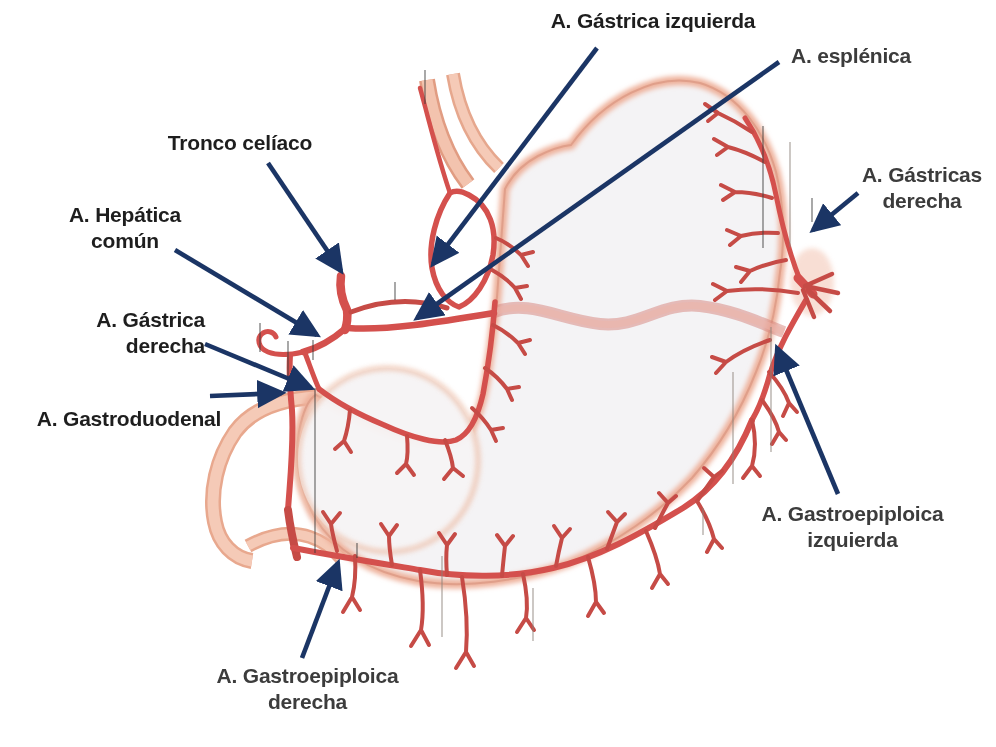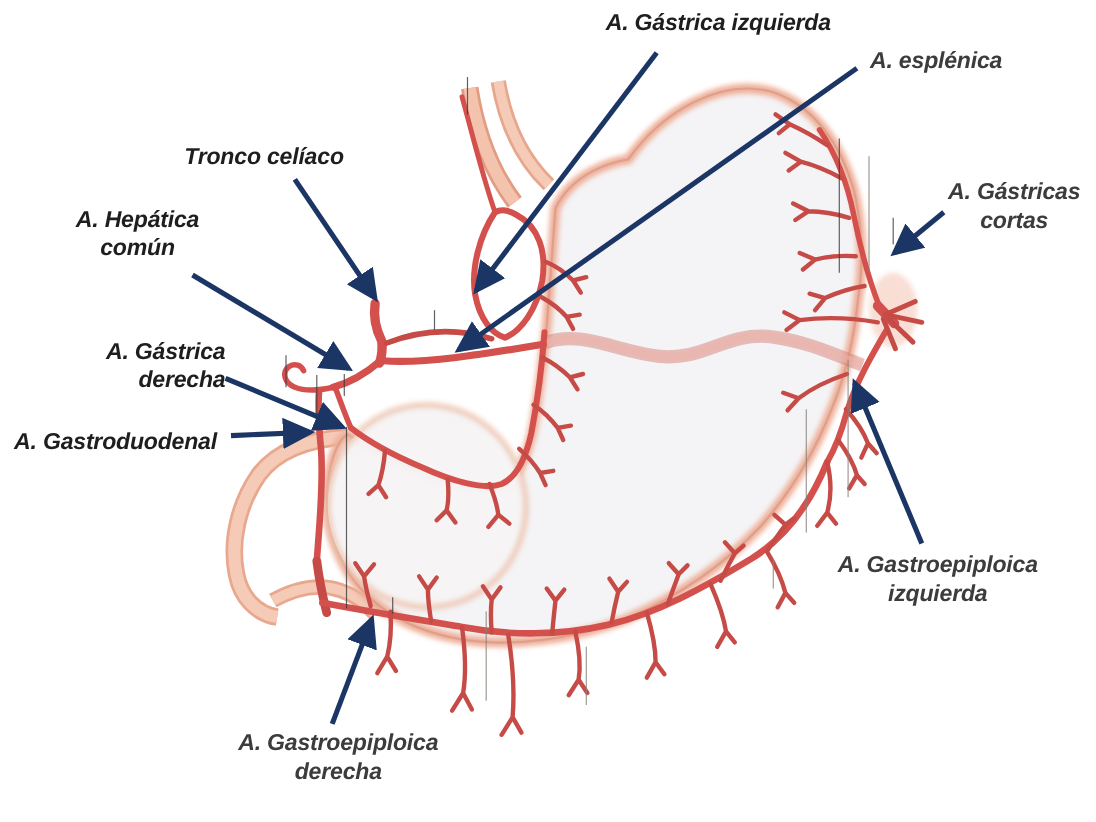--- a/index.html
+++ b/index.html
@@ -1,17 +1,17 @@
 <!DOCTYPE html>
 <html style="--c-background: #ffffff; --c-arrow: #1b3565; --c-artery: #d4504d; --c-artery_dark: #c64b46; --c-organ_edge: #eeb09a; --c-organ_fill: #f4f3f5; --c-label_black: #1e1e1e; --c-label_gray: #3c3c3c;"><head>
 <meta charset="utf-8">
 <style>
   html,body{margin:0;padding:0;background:#ffffff;}
   #stage{position:relative;width:996px;height:747px;background:var(--c-background,#fff);
-         font-family:"Liberation Sans", sans-serif;overflow:hidden;font-style:italic;}
+         font-family:"Liberation Sans", sans-serif;overflow:hidden;}
   #art{position:absolute;left:0;top:0;}
   .lbl{position:absolute;font-weight:700;font-size:21px;line-height:1.22;
        text-align:center;color:var(--c-label_black,#1e1e1e);letter-spacing:-0.2px;}
   .lbl.gray{color:var(--c-label_gray,#3c3c3c);}
   .nowrap{white-space:nowrap;}
   .arrow{stroke:var(--c-arrow,#1b3565);stroke-width:4.6;fill:none;}
   .art{stroke:var(--c-artery,#d4504d);fill:none;stroke-linecap:round;stroke-linejoin:round;}
   .artd{stroke:#c64b46;fill:none;stroke-linecap:round;stroke-linejoin:round;}
   .tick{stroke:#3a3a3a;stroke-width:1.1;opacity:.8;}
   .tickg{stroke:#8a8078;stroke-width:1.1;opacity:.8;}
@@ -203,24 +203,24 @@
       <line class="arrow" x1="302" y1="658" x2="338" y2="563" marker-end="url(#ah)"></line>
     </g>
   </svg>
 
   <div class="lbl nowrap" style="left:533px;top:8px;width:240px;">A. Gástrica izquierda</div>
 
   <div class="lbl gray nowrap" style="left:781px;top:43px;width:140px;">A. esplénica</div>
 
   <div class="lbl nowrap" style="left:155px;top:130px;width:170px;">Tronco celíaco</div>
 
-  <div class="lbl" style="left:55px;top:187px;width:140px;">A. Hepática común</div>
+  <div class="lbl" style="left:55px;top:202px;width:140px;">A. Hepática común</div>
 
   <div class="lbl" style="left:70px;top:307px;width:135px;text-align:right;">A. Gástrica derecha</div>
 
-  <div class="lbl nowrap" style="left:0px;top:389px;width:210px;">A. Gastroduodenal</div>
-
-  <div class="lbl gray" style="left:852px;top:162px;width:140px;">A. Gástricas cortas</div>
+  <div class="lbl nowrap" style="left:0px;top:406px;width:210px;padding-left:24px;">A. Gastroduodenal</div>
+
+  <div class="lbl gray" style="left:852px;top:162px;width:140px;">A. Gástricas derecha</div>
 
   <div class="lbl gray" style="left:750px;top:501px;width:205px;">A. Gastroepiploica izquierda</div>
 
   <div class="lbl gray" style="left:205px;top:663px;width:205px;">A. Gastroepiploica derecha</div>
 </div>
 
 </body></html>

